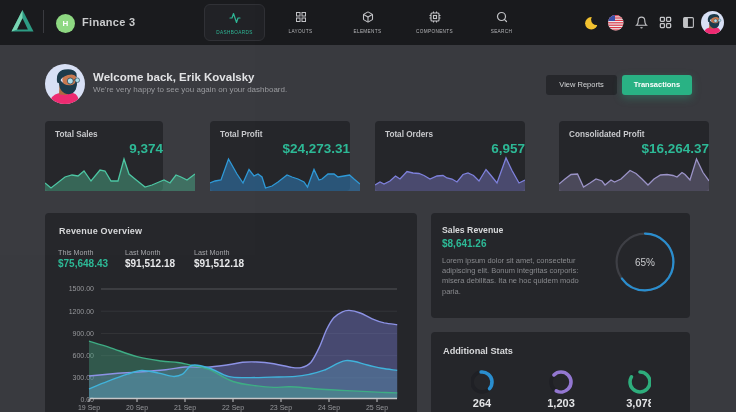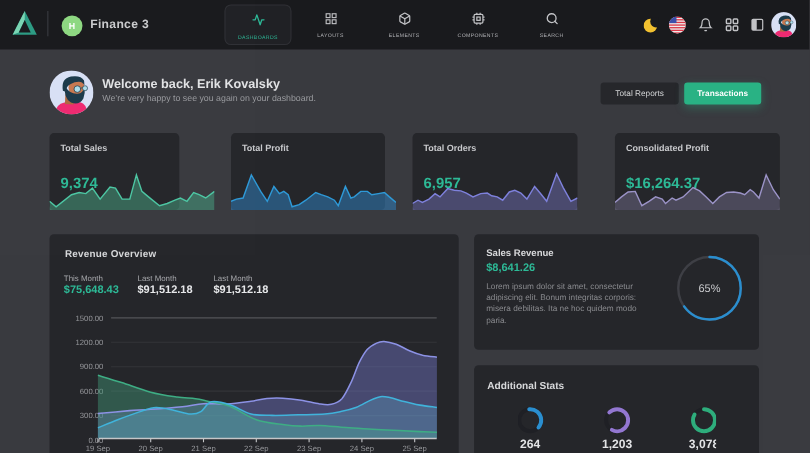--- a/index.html
+++ b/index.html
@@ -3,21 +3,21 @@
 <style>
 * { margin:0; padding:0; box-sizing:border-box; }
 html,body { width:736px; height:412px; background:#3a3b40; font-family:"Liberation Sans",sans-serif; overflow:hidden; -webkit-font-smoothing:antialiased; transform:translateZ(0); opacity:0.999; }
 .abs { position:absolute; }
 #header { position:absolute; left:0; top:0; width:736px; height:45px; background:#1a1b1e; }
 .card { position:absolute; background:#26272b; border-radius:4px; }
 .navlbl { font-size:4.7px; letter-spacing:0.35px; color:rgba(182,183,186,0.99); text-align:center; }
 .navitem { position:absolute; top:4px; height:37px; width:61px; text-align:center; }
 .navicon { margin:7px auto 2px; width:12px; height:12px; }
 .statTitle { font-size:8.2px; font-weight:bold; color:#c9cacd; }
-.statVal { font-size:13.5px; font-weight:bold; color:#2eba97; margin-top:20px; }
+.statVal { font-size:13.5px; font-weight:bold; color:#2eba97; margin-top:2px;text-align:right; }
 </style></head>
 <body>
 
 <div id="header">
   <svg class="abs" style="left:11px;top:9px" width="23" height="24" viewBox="0 0 23 24">
     <polygon points="11.5,1 22.5,22.5 0.5,22.5" fill="#2d9d85"></polygon>
     <polygon points="11.5,1 11.5,9.2 6.1,20.6 0.5,22.5" fill="#7bd6b4"></polygon>
     <polygon points="11.5,9.2 16.9,20.6 6.1,20.6" fill="#1a1b1e"></polygon>
   </svg>
   <div class="abs" style="left:43px;top:10px;width:1px;height:23px;background:#3a3b40"></div>
@@ -141,36 +141,37 @@
       <ellipse cx="24.5" cy="15.5" rx="7.2" ry="8.2" fill="#c87a52"></ellipse>
       <path d="M12.2,18.5 Q10.2,7.5 19.5,5.6 Q28.5,4.2 31.4,9.2 L31.8,13.5 Q29.5,10.2 26.5,10.4 Q22.5,10.6 19.8,12.2 Q15.2,14.2 14.6,19.5 Z" fill="#1d3c4c"></path>
       <path d="M14.2,14.5 Q12.8,25.5 19.5,29.2 Q27,32.2 30.8,25.5 Q32.6,21 31.9,14.8 Q30.5,20.8 25.5,21.3 Q18.5,21.8 14.2,14.5 Z" fill="#1d3c4c"></path>
       <circle cx="25.3" cy="17" r="3" fill="#aedeea" stroke="#1d3c4c" stroke-width="0.7"></circle>
       <path d="M28.3,16.2 L30.5,15.6" stroke="#1d3c4c" stroke-width="0.7"></path>
       <circle cx="32.3" cy="16.2" r="2.3" fill="#aedeea" stroke="#1d3c4c" stroke-width="0.6"></circle>
     </g>
 </svg>
 <div class="abs" style="left:93px;top:70.5px;font-size:11.5px;font-weight:bold;color:#e2e3e5">Welcome back, Erik Kovalsky</div>
 <div class="abs" style="left:93px;top:85px;font-size:8px;color:#9b9ca0">We’re very happy to see you again on your dashboard.</div>
-<div class="abs" style="left:546px;top:74.5px;width:71px;height:20px;background:#27282c;border-radius:3px;color:#d5d6d8;font-size:7.5px;text-align:center;line-height:20px">Total Reports</div>
+<div class="abs" style="left:546px;top:74.5px;width:71px;height:20px;background:#27282c;border-radius:3px;color:#d5d6d8;font-size:7.5px;text-align:center;line-height:20px">View Reports</div>
 <div class="abs" style="left:622px;top:74.5px;width:70px;height:20px;background:#2ab385;border-radius:3px;box-shadow:0 3px 9px rgba(42,179,133,0.35);color:#fff;font-size:7.5px;font-weight:bold;text-align:center;line-height:20px">Transactions</div>
 
 <div class="card" style="left:45px;top:121px;width:118px;height:70px">
   <div style="padding:9px 0 0 10px">
       <div class="statTitle">Total Sales</div>
       <div class="statVal">9,374</div>
     </div>
   <svg class="abs" style="left:0;bottom:0" width="150" height="41" viewBox="0 0 150 41" preserveAspectRatio="none">
     <path d="M0,33 L6,38 L20,27 L27,25 L33,26 L39,21 L46,31 L55,20 L60,21 L66,31 L73,31 L79,9 L84,24 L90,29 L100,37 L107,35 L114,32 L119,30 L125,33 L131,25 L136,27 L142,30 L150,24 L150,41 L0,41 Z" fill="rgba(72,168,134,0.5)"></path>
     <path d="M0,33 L6,38 L20,27 L27,25 L33,26 L39,21 L46,31 L55,20 L60,21 L66,31 L73,31 L79,9 L84,24 L90,29 L100,37 L107,35 L114,32 L119,30 L125,33 L131,25 L136,27 L142,30 L150,24" fill="none" stroke="#4ec7a4" stroke-width="1.3"></path>
   </svg>
 </div>
 <div class="card" style="left:210px;top:121px;width:140px;height:70px">
   <div style="padding:9px 0 0 10px">
       <div class="statTitle">Total Profit</div>
+      <div class="statVal">$24,273.31</div>
     </div>
   <svg class="abs" style="left:0;bottom:0" width="150" height="41" viewBox="0 0 150 41" preserveAspectRatio="none">
     <path d="M0,33 L5,31 L11,30 L18.5,9 L27,24 L33,33 L39,19.5 L44,26 L48,24 L52,27 L55.5,38 L62,36 L68,32 L77,25 L82,27 L88,29 L94,32 L97.5,37 L104,19.5 L109,30 L112,29 L118,24 L124,24 L128,27 L134,26 L139.5,25 L144,29 L150,34 L150,41 L0,41 Z" fill="rgba(47,125,185,0.55)"></path>
     <path d="M0,33 L5,31 L11,30 L18.5,9 L27,24 L33,33 L39,19.5 L44,26 L48,24 L52,27 L55.5,38 L62,36 L68,32 L77,25 L82,27 L88,29 L94,32 L97.5,37 L104,19.5 L109,30 L112,29 L118,24 L124,24 L128,27 L134,26 L139.5,25 L144,29 L150,34" fill="none" stroke="#2f9ad8" stroke-width="1.3"></path>
   </svg>
 </div>
 <div class="card" style="left:375px;top:121px;width:150px;height:70px">
   <div style="padding:9px 0 0 10px">
       <div class="statTitle">Total Orders</div>
       <div class="statVal">6,957</div>

